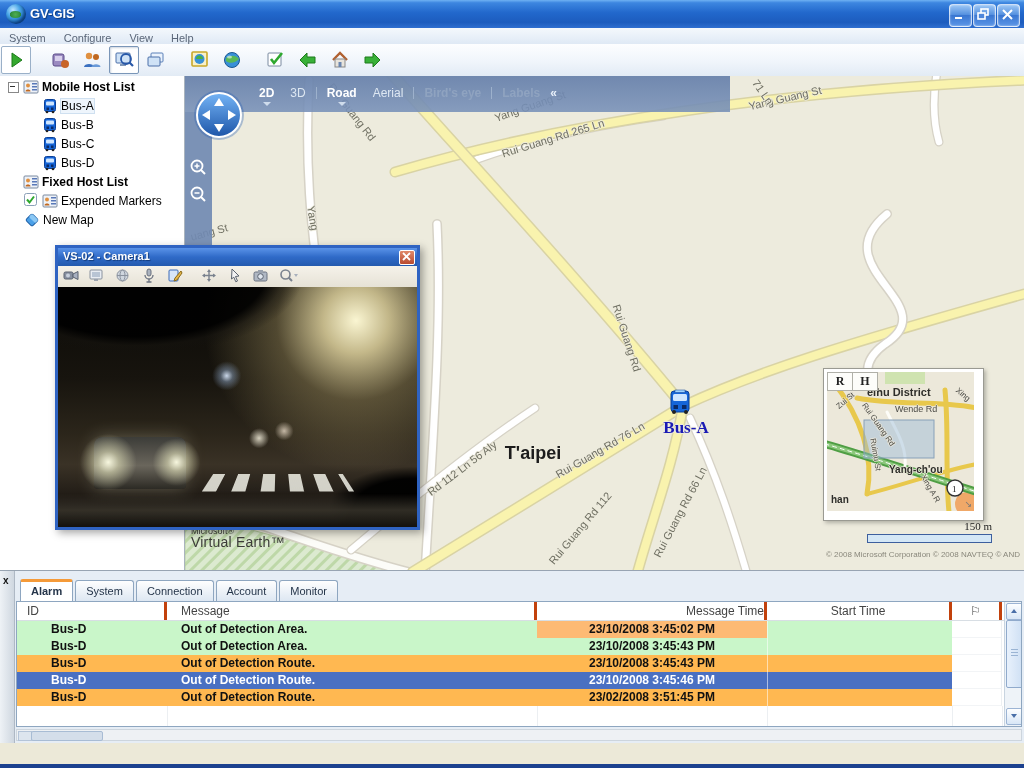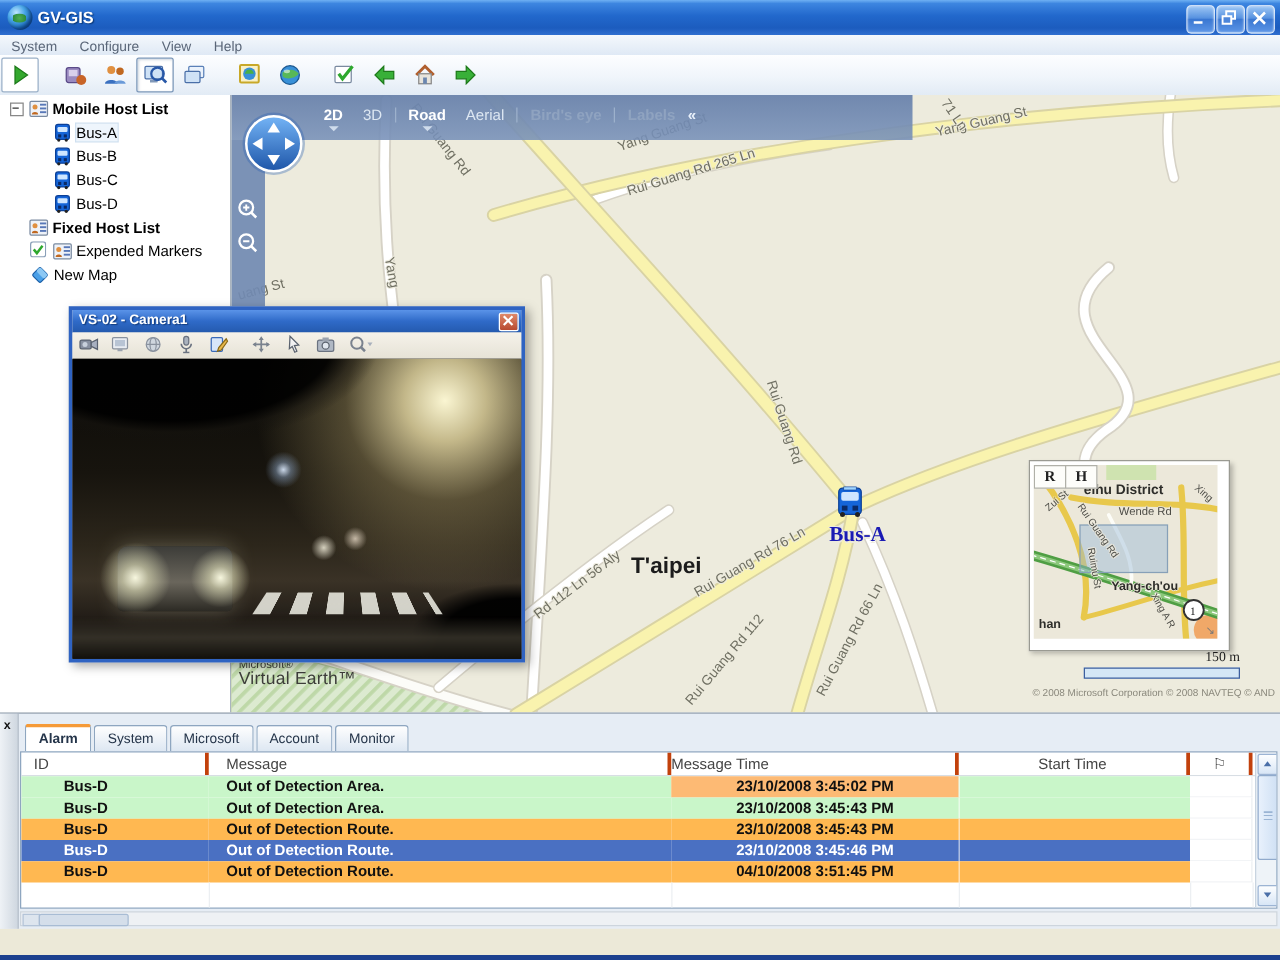--- a/index.html
+++ b/index.html
@@ -478,26 +478,26 @@
       <div class="abs" style="left:36px;top:150px;width:92px;height:52px;background:linear-gradient(180deg,#3c3c38,#6a665c 55%,#2c2a24);border-radius:8px 8px 4px 4px;box-shadow:0 0 18px rgba(255,255,220,.25);"></div>
       <div class="vid-layer" style="background:radial-gradient(circle at 14% 73%,rgba(255,255,230,.95) 0%,rgba(255,255,210,.5) 3%,transparent 8%),radial-gradient(circle at 33% 73%,rgba(255,255,230,.95) 0%,rgba(255,255,210,.5) 3%,transparent 8%),radial-gradient(circle at 56% 63%,rgba(255,250,230,.8) 0%,transparent 4%),radial-gradient(circle at 63% 60%,rgba(255,240,220,.7) 0%,transparent 3.5%);"></div>
       <div class="abs" style="left:150px;top:182px;width:140px;height:26px;transform:perspective(120px) rotateX(48deg);background:repeating-linear-gradient(90deg,rgba(240,240,230,.85) 0 13px,rgba(40,38,32,.1) 13px 27px);"></div>
       <div class="vid-layer" style="background:linear-gradient(180deg,transparent 86%,rgba(60,56,46,.8) 93%,rgba(20,18,14,.95) 100%);"></div>
     </div>
   </div>
 
   <div id="bottom-panel" class="abs">
     <div id="panel-grip" class="abs"></div>
     <div id="panel-close" class="abs">x</div>
-    <div id="tabs" class="abs"><span class="tab active">Alarm</span><span class="tab">System</span><span class="tab">Microsoft</span><span class="tab">Account</span><span class="tab">Monitor</span></div>
+    <div id="tabs" class="abs"><span class="tab active">Alarm</span><span class="tab">System</span><span class="tab">Connection</span><span class="tab">Account</span><span class="tab">Monitor</span></div>
     <div id="table-frame" class="abs">
       <div id="thead">
           <div class="th" style="left: 0px; width: 150px; text-align: left; padding-left: 10px;">ID</div>
           <div class="th" style="left: 150px; width: 370px; text-align: left; padding-left: 14px;">Message</div>
-          <div class="th" style="left: 520px; width: 230px; text-align: left;">Message Time</div>
+          <div class="th" style="left: 520px; width: 230px; text-align: right;">Message Time</div>
           <div class="th" style="left: 750px; width: 185px; text-align: center;">Start Time</div>
           <div class="th" style="left: 935px; width: 50px; text-align: center;">⚐</div>
         </div>
       <div id="tbody">
           <div class="trow">
             <div class="tcell" style="left: 0px; width: 150px; background: rgb(201, 246, 201); color: rgb(17, 17, 17); text-align: left; padding-left: 34px;">Bus-D</div>
             <div class="tcell" style="left: 150px; width: 370px; background: rgb(201, 246, 201); color: rgb(17, 17, 17); text-align: left; padding-left: 14px;">Out of Detection Area.</div>
             <div class="tcell" style="left: 520px; width: 230px; background: #fdba74; color: rgb(17, 17, 17); text-align: center;">23/10/2008 3:45:02 PM</div>
             <div class="tcell" style="left: 750px; width: 185px; background: rgb(201, 246, 201); color: rgb(17, 17, 17); text-align: center; border-left: 1px solid rgba(255, 255, 255, 0.55);"></div>
             <div class="tcell filtercell" style="left: 935px; width: 50px;"></div>
@@ -519,21 +519,21 @@
           <div class="trow">
             <div class="tcell" style="left: 0px; width: 150px; background: rgb(74, 112, 194); color: rgb(255, 255, 255); text-align: left; padding-left: 34px;">Bus-D</div>
             <div class="tcell" style="left: 150px; width: 370px; background: rgb(74, 112, 194); color: rgb(255, 255, 255); text-align: left; padding-left: 14px;">Out of Detection Route.</div>
             <div class="tcell" style="left: 520px; width: 230px; background: rgb(74, 112, 194); color: rgb(255, 255, 255); text-align: center;">23/10/2008 3:45:46 PM</div>
             <div class="tcell" style="left: 750px; width: 185px; background: rgb(74, 112, 194); color: rgb(255, 255, 255); text-align: center; border-left: 1px solid rgba(255, 255, 255, 0.55);"></div>
             <div class="tcell filtercell" style="left: 935px; width: 50px;"></div>
           </div>
           <div class="trow">
             <div class="tcell" style="left: 0px; width: 150px; background: rgb(255, 184, 81); color: rgb(17, 17, 17); text-align: left; padding-left: 34px;">Bus-D</div>
             <div class="tcell" style="left: 150px; width: 370px; background: rgb(255, 184, 81); color: rgb(17, 17, 17); text-align: left; padding-left: 14px;">Out of Detection Route.</div>
-            <div class="tcell" style="left: 520px; width: 230px; background: rgb(255, 184, 81); color: rgb(17, 17, 17); text-align: center;">04/10/2008 3:51:45 PM</div>
+            <div class="tcell" style="left: 520px; width: 230px; background: rgb(255, 184, 81); color: rgb(17, 17, 17); text-align: center;">23/02/2008 3:51:45 PM</div>
             <div class="tcell" style="left: 750px; width: 185px; background: rgb(255, 184, 81); color: rgb(17, 17, 17); text-align: center; border-left: 1px solid rgba(255, 255, 255, 0.55);"></div>
             <div class="tcell filtercell" style="left: 935px; width: 50px;"></div>
           </div>
           <div style="position: relative; height: 22px; background-image: linear-gradient(rgb(236, 239, 242), rgb(236, 239, 242)), linear-gradient(rgb(236, 239, 242), rgb(236, 239, 242)), linear-gradient(rgb(236, 239, 242), rgb(236, 239, 242)), linear-gradient(rgb(236, 239, 242), rgb(236, 239, 242)), linear-gradient(rgb(236, 239, 242), rgb(236, 239, 242)); background-repeat: no-repeat; background-size: 1px 100%, 1px 100%, 1px 100%, 1px 100%, 1px 100%; background-position: 150px 0px, 520px 0px, 750px 0px, 935px 0px, 985px 0px;"></div>
         </div>
       <div id="vscroll">
         <div class="sbtn up" style="top:1px"></div>
         <div id="sthumb"></div>
         <div class="sbtn dn" style="bottom:1px"></div>
       </div>

